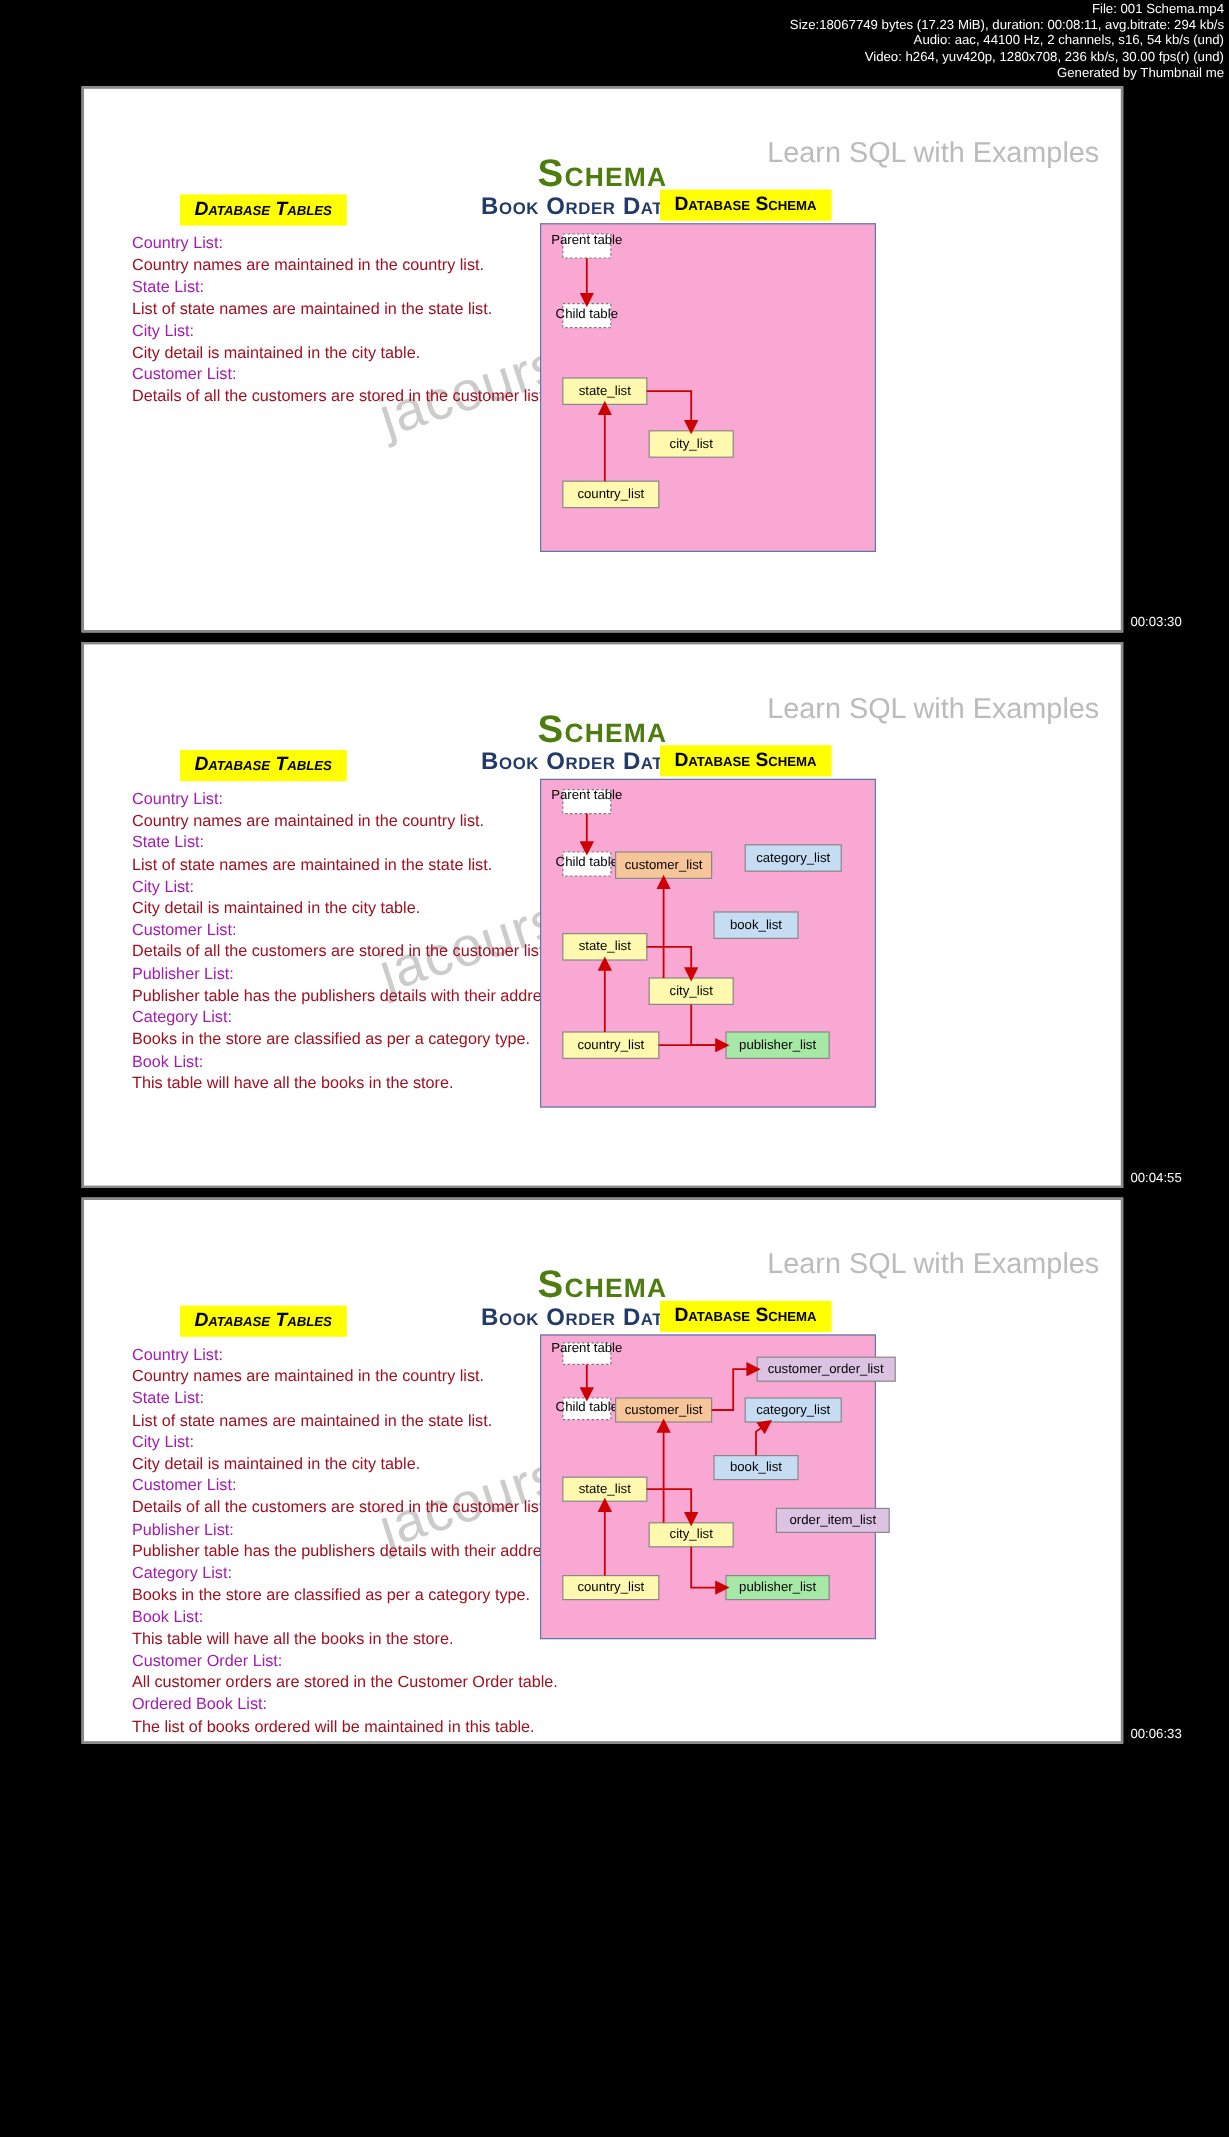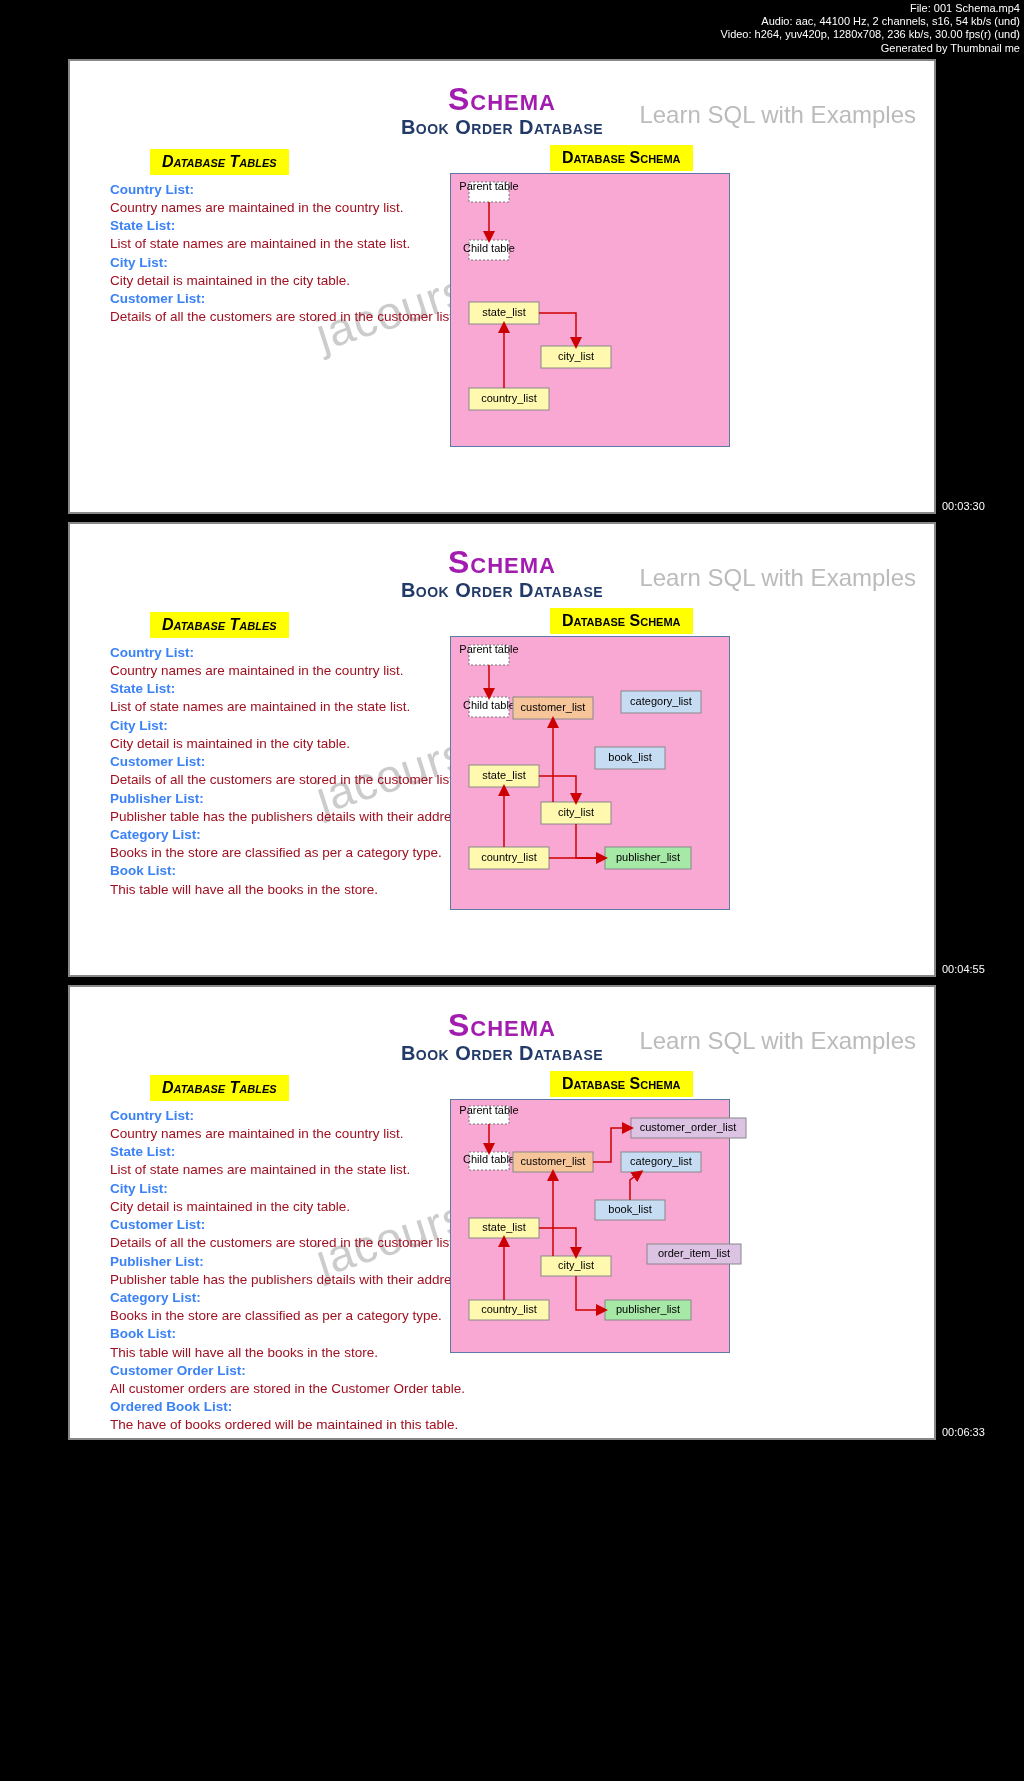--- a/index.html
+++ b/index.html
@@ -4,38 +4,39 @@
 <style>
   * { margin: 0; padding: 0; box-sizing: border-box; }
   body { background: #000; font-family: Arial, sans-serif; width: 1024px; }
   .meta-info { color: #fff; font-size: 11px; padding: 2px 4px; line-height: 1.2; font-family: Arial, sans-serif; text-align: right; }
   .thumbs { display: flex; flex-direction: column; }
   .thumb-row { display: flex; align-items: flex-end; margin-bottom: 6px; }
   .thumb { width: 868px; height: 455px; background: #fff; border: 2px solid #888; margin-left: 68px; margin-top: 2px; position: relative; overflow: hidden; }
   .timestamp { color: #fff; font-size: 11px; margin-left: 6px; margin-bottom: 2px; margin-top: 37px; }
   .watermark-tag { position: absolute; top: 40px; right: 18px; font-size: 24px; color: #bbb; font-weight: 500; }
   .watermark-diag { position: absolute; left: 240px; top: 200px; font-size: 46px; color: #ccc; transform: rotate(-18deg); pointer-events: none; font-weight: 500; letter-spacing: 1px; }
-  .title-main { text-align: center; font-size: 32px; font-weight: bold; color: #a21caf; font-variant: small-caps; margin-top: 20px; letter-spacing: 1px; }
+  .title-main { text-align: center; font-size: 32px; font-weight: bold; color: #4d7c0f; font-variant: small-caps; margin-top: 52px; letter-spacing: 1px; }
   .subtitle { text-align: center; font-size: 20px; font-weight: bold; color: #223a68; font-variant: small-caps; margin-top: -2px; letter-spacing: 0.5px; }
   .pill { position: absolute; background: #ffff00; color: #000; font-size: 16px; font-weight: bold; font-variant: small-caps; padding: 4px 12px; }
   .pill-left { left: 80px; top: 88px; font-style: italic; }
   .pill-right { left: 480px; top: 84px; }
   .defs { position: absolute; left: 40px; top: 120px; width: 370px; font-size: 13.5px; line-height: 1.35; }
-  .def-head { color: #3b82f6; font-weight: bold; }
+  .def-head { color: #a21caf; font-weight: normal; }
   .def-body { color: #a01020; }
   .schema-box { position: absolute; left: 380px; top: 112px; width: 280px; border: 1.5px solid #5a7aa8; background: #f9a8d4; }
   .schema-svg { display: block; }
   .node { stroke: #888; stroke-width: 1; }
   .node-label { font-size: 11px; font-family: Arial; }
 </style>
 </head>
 <body>
 
 <div class="meta-info">
   <div>File: 001 Schema.mp4</div>
+  <div>Size:18067749 bytes (17.23 MiB), duration: 00:08:11, avg.bitrate: 294 kb/s</div>
   <div>Audio: aac, 44100 Hz, 2 channels, s16, 54 kb/s (und)</div>
   <div>Video: h264, yuv420p, 1280x708, 236 kb/s, 30.00 fps(r) (und)</div>
   <div>Generated by Thumbnail me</div>
 </div>
 
 <div class="thumbs">
 
 <div class="thumb-row">
 <div class="thumb">
   <div class="watermark-tag">Learn SQL with Examples</div>
@@ -173,21 +174,21 @@
     <div class="def-body">Details of all the customers are stored in the customer list.</div>
     <div class="def-head">Publisher List:</div>
     <div class="def-body">Publisher table has the publishers details with their address.</div>
     <div class="def-head">Category List:</div>
     <div class="def-body">Books in the store are classified as per a category type.</div>
     <div class="def-head">Book List:</div>
     <div class="def-body">This table will have all the books in the store.</div>
     <div class="def-head">Customer Order List:</div>
     <div class="def-body">All customer orders are stored in the Customer Order table.</div>
     <div class="def-head">Ordered Book List:</div>
-    <div class="def-body">The have of books ordered will be maintained in this table.</div>
+    <div class="def-body">The list of books ordered will be maintained in this table.</div>
   </div>
   <div class="schema-box" style="height:254px;">
     <svg class="schema-svg" width="300" height="254">
       <defs>
         <marker id="a3" markerWidth="8" markerHeight="8" refX="6" refY="4" orient="auto">
                 <path d="M0,0 L8,4 L0,8 z" fill="#c00"></path>
               </marker>
       </defs>
       <rect x="18" y="6" width="40" height="18" fill="#fff" stroke="#777" stroke-dasharray="2,2"></rect>
       <text x="38" y="14" text-anchor="middle" class="node-label" font-size="8">Parent table</text>

